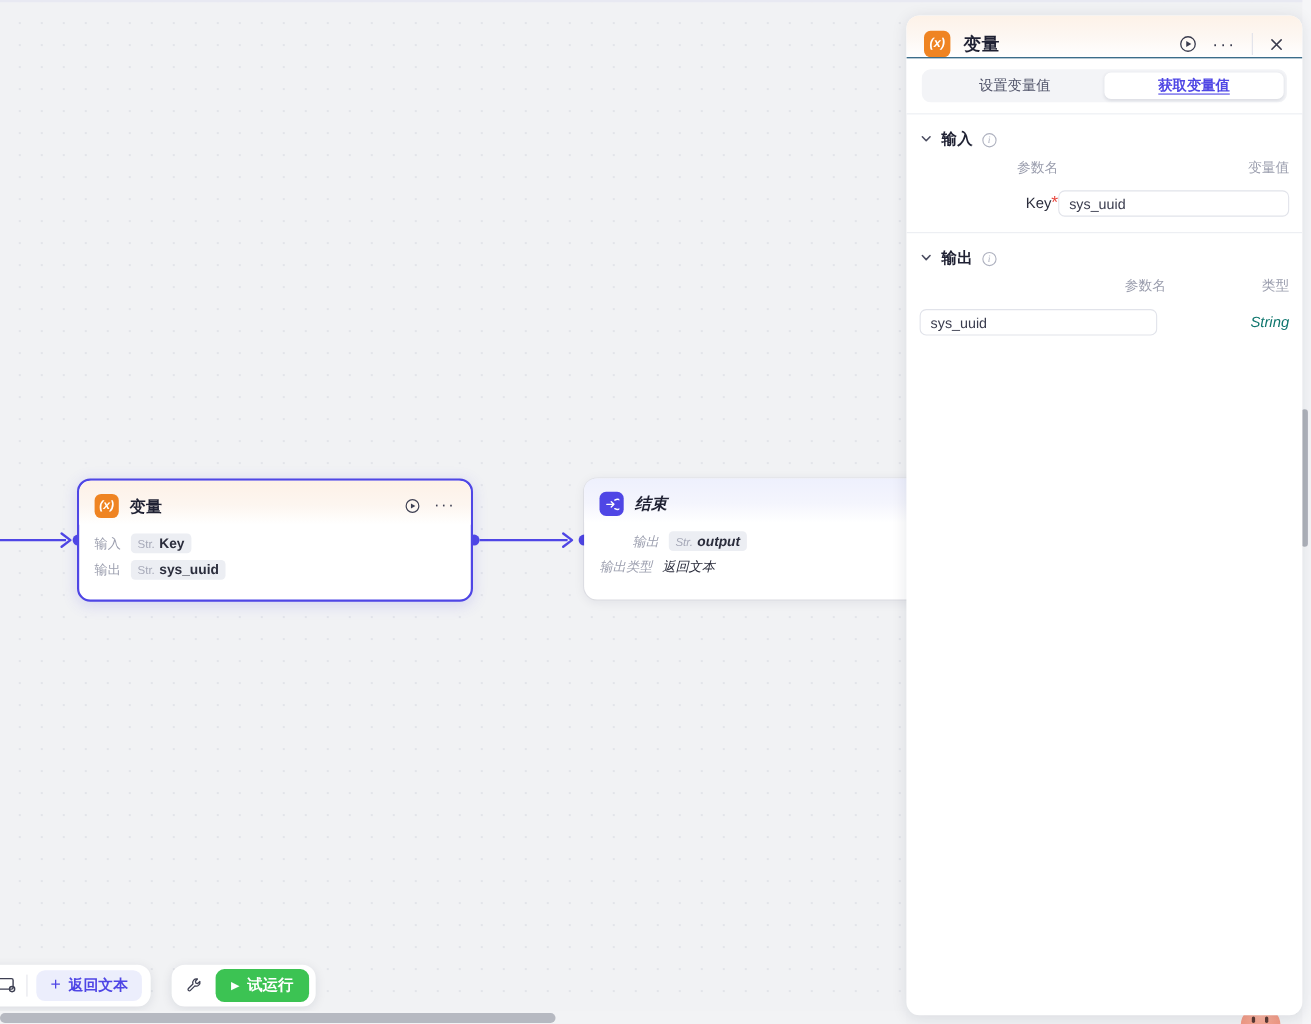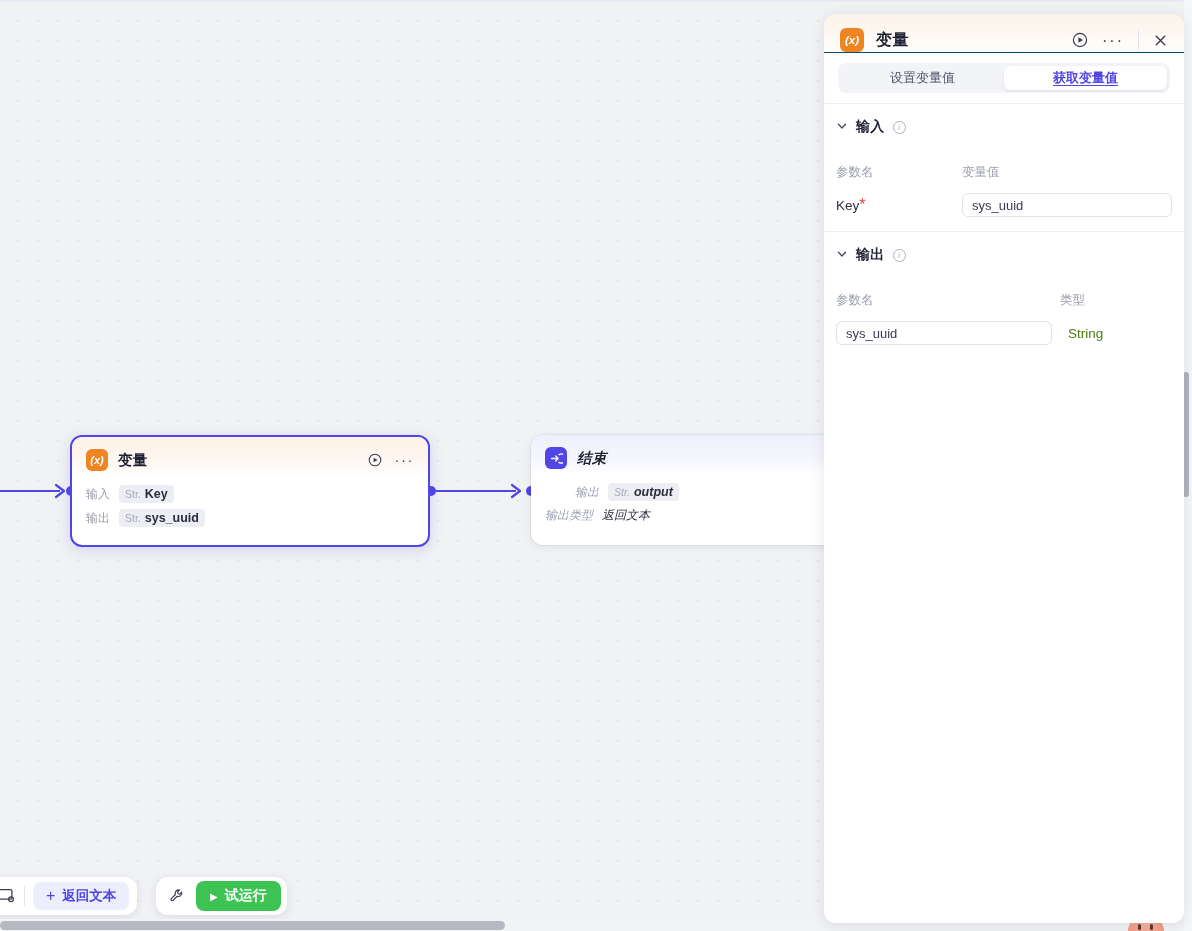--- a/index.html
+++ b/index.html
@@ -147,34 +147,34 @@
 
   .section { border-top: 1px solid #eceef2; padding: 14px 12px 14px 12px; }
   .sec-head { display: flex; align-items: center; gap: 8px; }
   .sec-title { font-size: 14px; font-weight: 700; color: #1f2133; letter-spacing: .3px; }
   .chev { color: #4a4c60; font-size: 12px; line-height: 1; }
   .info-i {
     width: 13px; height: 13px; border-radius: 50%; border: 1px solid #aeb1bf;
     color: #aeb1bf; font-size: 9px; display: inline-flex; align-items: center; justify-content: center;
     font-family: "Liberation Serif", serif; font-style: italic;
   }
-  .tbl { margin-top: 28px; }
+  .tbl { margin-top: 8px; text-align: right; }
   .tbl-head { display: flex; font-size: 12.5px; color: #9b9eae; }
   .tbl-row { display: flex; align-items: center; margin-top: 12px; }
   .col-a { width: 126px; flex: 0 0 126px; }
   .col-b { flex: 1; }
   .cell-label { font-size: 13.5px; color: #2b2d3c; }
   .req { color: #e8453c; }
   .field {
     height: 24px; border: 1px solid #e1e3ea; border-radius: 6px;
     display: flex; align-items: center; padding: 0 9px;
     font-size: 13px; color: #3a3c4e; background: #fff; cursor: text;
   }
   .field.out { width: 216px; }
-  .typetext { font-size: 13.5px; color: #4d7c0f; padding-left: 8px; }
+  .typetext { font-size: 13.5px; color: #0f766e; padding-left: 8px; font-style: italic; }
   #panel-scroll-thumb { position: absolute; right: 3px; top: 372px; width: 6px; height: 125px; background: #b0b3bb; border-radius: 4px; cursor: pointer; }
   #right-rail { position: absolute; left: 1184px; top: 0; width: 8px; height: 931px; background: #f5f6f8; }
 </style>
 </head>
 <body>
 
 <div id="app">
 
   <div id="canvas"></div>
 

